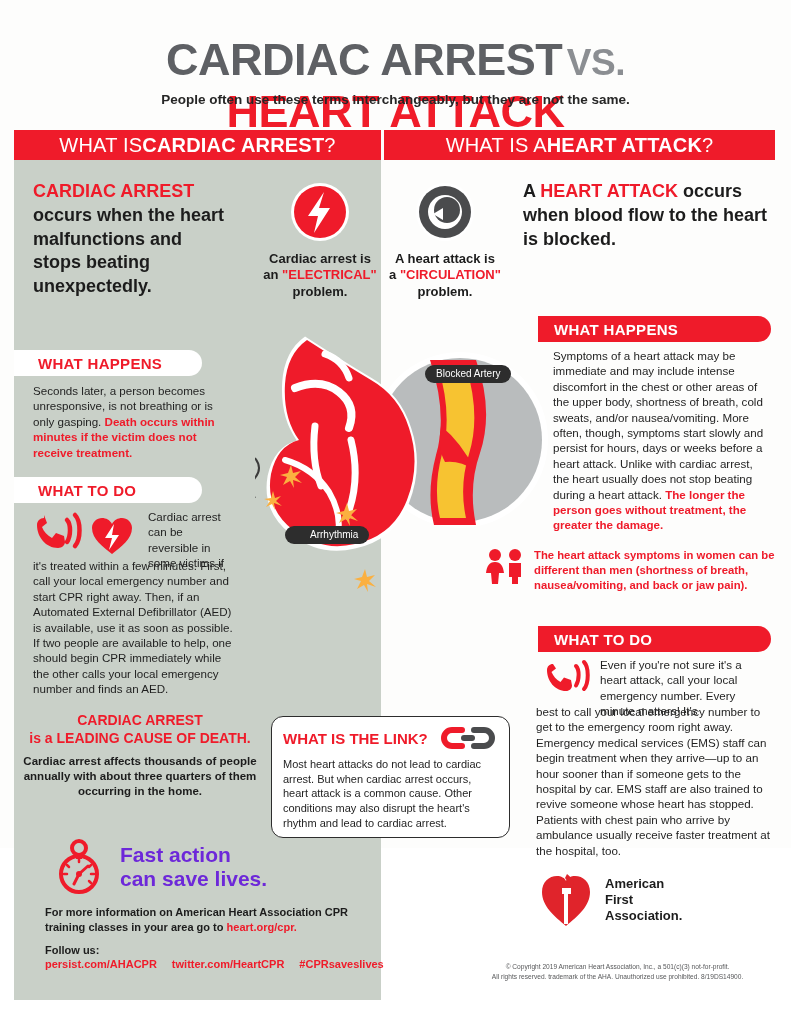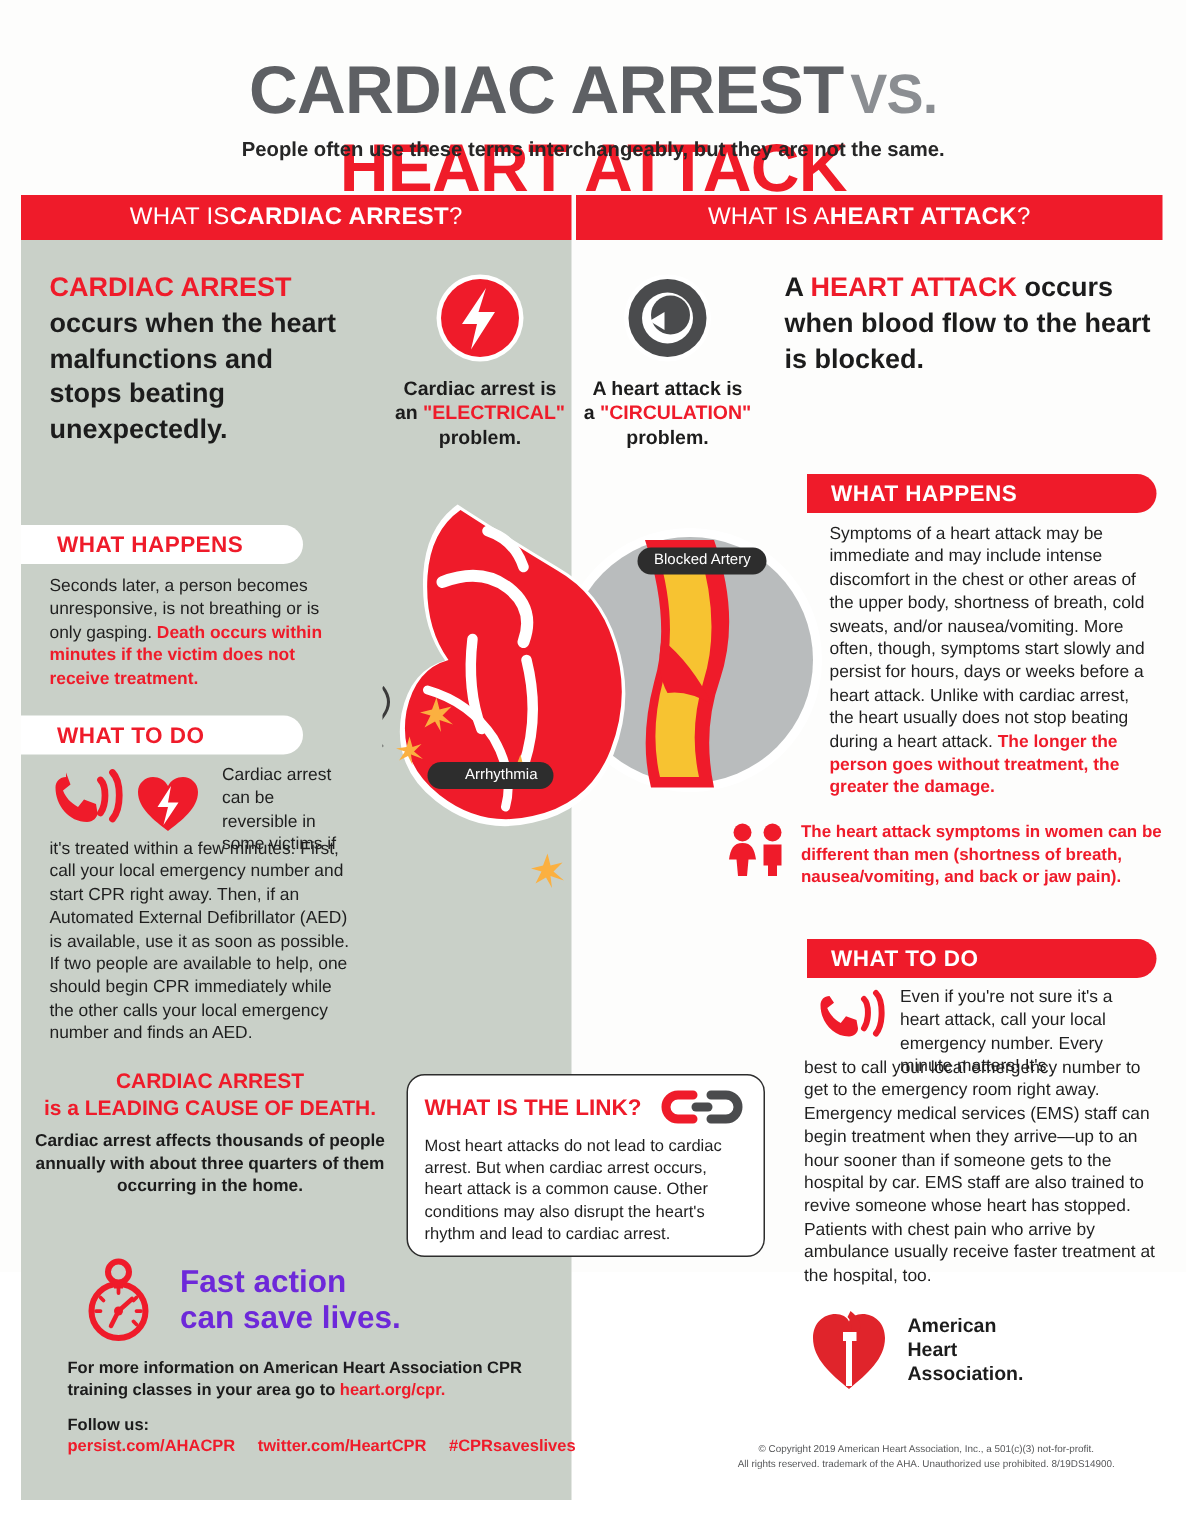--- a/index.html
+++ b/index.html
@@ -27,21 +27,21 @@
   .t-red  { color: #f01c29; }
   .subtitle {
     position: absolute; top: 92px; left: 0; width: 791px; text-align: center;
     font-size: 13.5px; font-weight: bold; color: #262626;
   }
 
   
   .section-bar {
     position: absolute; height: 30px; background: #ef1b2a;
     display: flex; align-items: center; justify-content: center;
-    color: #ffffff; font-size: 16px; letter-spacing: .2px;
+    color: #ffffff; font-size: 20px; letter-spacing: .2px;
   }
   .section-bar b { font-weight: bold; }
   .section-bar .lite { font-weight: normal; }
   #bar-left  { left: 14px; top: 130px; width: 367px; }
   #bar-right { left: 384px; top: 130px; width: 391px; }
 
   
   #grey-panel {
     position: absolute; left: 14px; top: 160px; width: 367px; height: 840px;
     background: #c9d0c8;
@@ -294,21 +294,21 @@
           </g>
       </g>
 
       <g stroke="#3b3b3b" stroke-width="2" fill="none">
         <path d="M-16 120 q8 14 0 28 q-8 14 0 28"></path>
         <path d="M-8 124 q8 12 0 24 q-8 12 0 24"></path>
         <path d="M0 128 q8 10 0 20 q-8 10 0 20"></path>
       </g>
     </svg>
     <div class="tag-pill" style="left:170px; top:35px;">Blocked Artery</div>
-    <div class="tag-pill" style="left:30px; top:178px;padding-left:25px;">Arrhythmia</div>
+    <div class="tag-pill" style="left:30px; top:196px;padding-left:25px;">Arrhythmia</div>
   </div>
 
   <div class="blk lead" style="left:523px; top:180px; width:250px;">
     <span>A </span><span class="red">HEART ATTACK</span><span> occurs when blood flow to the heart is blocked.</span>
   </div>
 
   <div class="pill-red" style="left:538px; top:316px; width:233px;">WHAT HAPPENS</div>
   <div class="blk body-txt" style="left:553px; top:348px; width:215px;">
     <span>Symptoms of a heart attack may be immediate and may include intense discomfort in the chest or other areas of the upper body, shortness of breath, cold sweats, and/or nausea/vomiting. More often, though, symptoms start slowly and persist for hours, days or weeks before a heart attack. Unlike with cardiac arrest, the heart usually does not stop beating during a heart attack. </span><span class="red">The longer the person goes without treatment, the greater the damage.</span>
   </div>
@@ -349,21 +349,21 @@
 
   <div id="aha-logo">
     <svg class="ico" width="52" height="56" viewBox="0 0 52 56">
       <path d="M26 54C14 44 2 34 2 20 2 10 9 4 17 4c4 0 8 2 9 5 1-3 5-5 9-5 8 0 15 6 15 16 0 14-12 24-24 34z" fill="#e0242b"></path>
       <path d="M27 2c5 4 8 8 6 13-2 5-7 5-7 5s4-9-1-14z" fill="#e0242b"></path>
       <path d="M22 16h9v6h-3v30h-4V22h-2z" fill="#ffffff"></path>
       <path d="M24 52c-7-6-12-12-12-20" stroke="#ffffff" stroke-width="2" fill="none" opacity="0"></path>
     </svg>
     <div class="lg-txt">
       <div>American</div>
-      <div>Heart</div>
+      <div>First</div>
       <div>Association.</div>
     </div>
   </div>
 
   <div id="copyright">
     <div>© Copyright 2019 American Heart Association, Inc., a 501(c)(3) not-for-profit.</div>
     <div>All rights reserved. trademark of the AHA. Unauthorized use prohibited. 8/19DS14900.</div>
   </div>
 
 </div>

